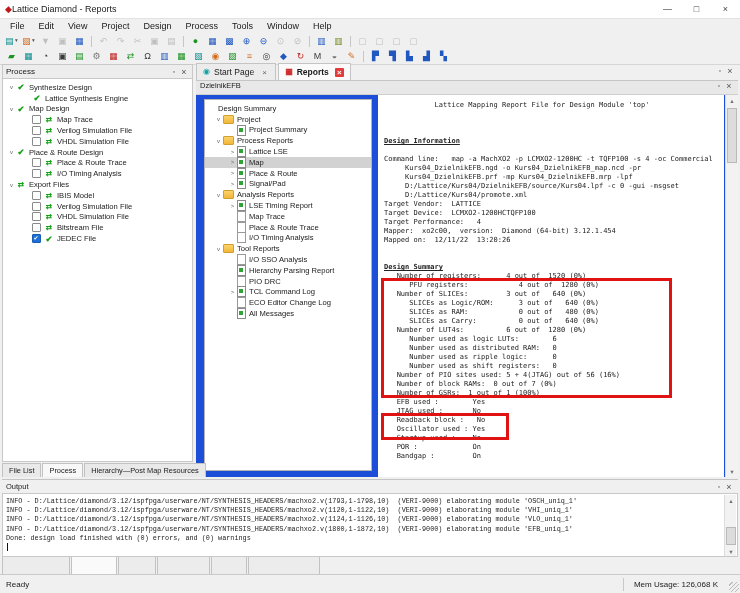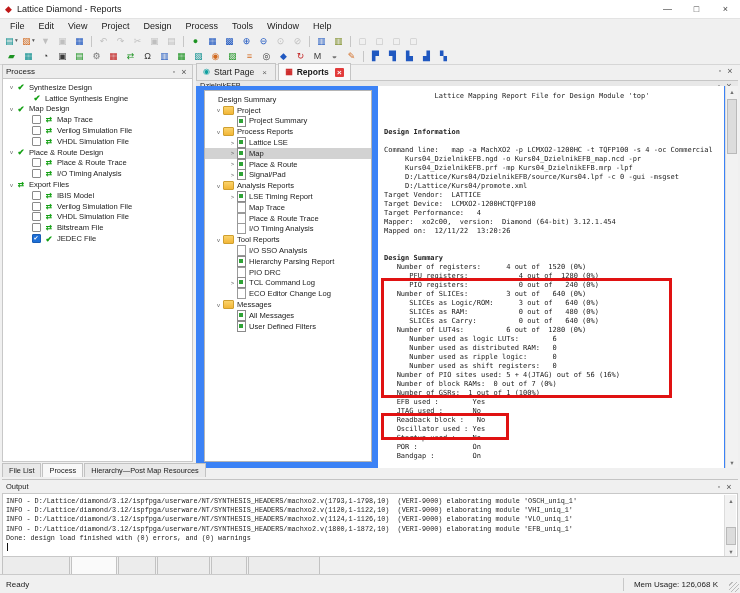--- a/index.html
+++ b/index.html
@@ -4,21 +4,21 @@
 <style>
   html,body{margin:0;padding:0}
   body{position:relative;width:740px;height:593px;background:#f0f0f0;overflow:hidden;
        font-family:"Liberation Sans",sans-serif;color:#1a1a1a;-webkit-font-smoothing:antialiased}
   .abs{position:absolute}
 
   
   #titlebar{left:0;top:0;width:740px;height:18px;background:#ffffff;border-bottom:1px solid #e3e3e3;
             display:flex;align-items:center}
   #app-icon{margin-left:5px;font-size:9px;color:#c01818;line-height:1}
-  #win-title{margin-left:5px;font-size:9px;color:#222}
+  #win-title{font-size:9px;color:#222}
   #win-controls{margin-left:auto;display:flex;height:100%}
   .wbtn{width:29px;display:flex;align-items:center;justify-content:center;font-size:9px;color:#444}
 
   
   #menubar{left:0;top:18px;width:740px;height:15px;display:flex;align-items:center;padding-left:3px;font-size:9px}
   .menu-item{padding:1px 7px;white-space:nowrap}
 
   
   .toolbar{display:flex;align-items:center;padding-left:3px}
   #tb1{left:0;top:33px;width:740px;height:16px}
@@ -75,28 +75,28 @@
   .ic-teal{color:#0fa0a0}.ic-red{color:#cc2222}
   .dtab-close{margin-left:6px;width:9px;height:9px;display:flex;align-items:center;justify-content:center;
               font-size:8px;color:#666}
   .dtab-close::after{content:"×"}
   .dtab-close.hot{background:#e23b3b;color:#fff;border-radius:1px}
   #dock-btns1{position:absolute;right:3px;top:2px;display:flex}
   #impl-bar{left:196px;top:81px;width:542px;height:14px;background:#e8e8e8;border-bottom:1px solid #cfcfcf;
             display:flex;align-items:flex-start;font-size:7.5px;padding:0 4px;box-sizing:border-box}
   #impl-bar .hd-label{flex:1}
 
-  #report-view{left:196px;top:86px;width:542px;height:382px;background:#3b82f6}
+  #report-view{left:196px;top:95px;width:542px;height:382px;background:#1d4ed8}
   #rtree-box{position:absolute;left:8px;top:4px;width:168px;height:372px;background:#fff;
              border:1px solid #b5b5b5;overflow:hidden;padding-top:3px;box-sizing:border-box}
   #report-area{position:absolute;left:182px;top:0;width:346px;height:382px;background:#fff;overflow:hidden}
   #report-pre{position:absolute;left:6px;top:6px;font-family:"DejaVu Sans Mono",monospace;font-size:7px;
               line-height:9px;color:#222}
   .rline{white-space:pre;height:9px}
-  .rline.hdr{font-weight:700;}
+  .rline.hdr{font-weight:700;text-decoration:underline}
   .vscroll{position:absolute;right:0;top:0;width:13px;background:#f2f2f2;border-left:1px solid #dcdcdc;box-sizing:border-box}
   .sb-arrow{position:absolute;left:0;width:12px;height:11px;display:flex;align-items:center;justify-content:center;
             font-size:5.5px;color:#707070}
   .sb-up{top:0}.sb-dn{bottom:0}
   .sb-thumb{position:absolute;left:1px;width:10px;background:#dcdcdc;border:1px solid #b9b9b9;box-sizing:border-box}
 
   
   .ann{position:absolute;border:3px solid #e01212;z-index:10;pointer-events:none}
   #ann1{left:381px;top:278px;width:285px;height:114px}
   #ann2{left:381px;top:413px;width:122px;height:21px}
@@ -629,37 +629,27 @@
         <span class="ticon gdoc"></span>
         <span class="tlabel">TCL Command Log</span>
       </div>
 
       <div class="trow d2">
         <span class="exp"></span>
         <span class="ticon wdoc"></span>
         <span class="tlabel">ECO Editor Change Log</span>
       </div>
 
-      <div class="trow d1">
-        <span class="exp">v</span>
-        <span class="ticon folder"></span>
-        <span class="tlabel">Messages</span>
-      </div>
 
       <div class="trow d2">
         <span class="exp"></span>
         <span class="ticon gdoc"></span>
         <span class="tlabel">All Messages</span>
       </div>
 
-      <div class="trow d2">
-        <span class="exp"></span>
-        <span class="ticon gdoc"></span>
-        <span class="tlabel">User Defined Filters</span>
-      </div>
 
   </div>
 
   <div id="report-area">
     <div id="report-pre">
       <div class="rline">            Lattice Mapping Report File for Design Module 'top'</div>
         <div class="rline"></div>
         <div class="rline"></div>
         <div class="rline"></div>
         <div class="rline hdr">Design Information</div>
@@ -672,21 +662,20 @@
         <div class="rline">Target Vendor:  LATTICE</div>
         <div class="rline">Target Device:  LCMXO2-1200HCTQFP100</div>
         <div class="rline">Target Performance:   4</div>
         <div class="rline">Mapper:  xo2c00,  version:  Diamond (64-bit) 3.12.1.454</div>
         <div class="rline">Mapped on:  12/11/22  13:20:26</div>
         <div class="rline"></div>
         <div class="rline"></div>
         <div class="rline hdr">Design Summary</div>
         <div class="rline">   Number of registers:      4 out of  1520 (0%)</div>
         <div class="rline">      PFU registers:            4 out of  1280 (0%)</div>
-        <div class="rline">      PIO registers:            0 out of   240 (0%)</div>
         <div class="rline">   Number of SLICEs:         3 out of   640 (0%)</div>
         <div class="rline">      SLICEs as Logic/ROM:      3 out of   640 (0%)</div>
         <div class="rline">      SLICEs as RAM:            0 out of   480 (0%)</div>
         <div class="rline">      SLICEs as Carry:          0 out of   640 (0%)</div>
         <div class="rline">   Number of LUT4s:          6 out of  1280 (0%)</div>
         <div class="rline">      Number used as logic LUTs:        6</div>
         <div class="rline">      Number used as distributed RAM:   0</div>
         <div class="rline">      Number used as ripple logic:      0</div>
         <div class="rline">      Number used as shift registers:   0</div>
         <div class="rline">   Number of PIO sites used: 5 + 4(JTAG) out of 56 (16%)</div>

